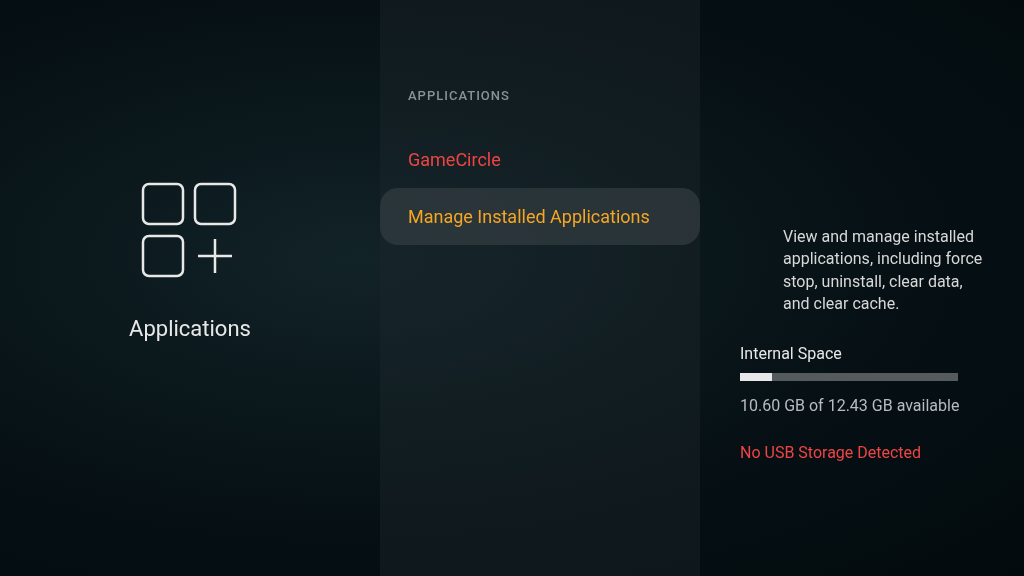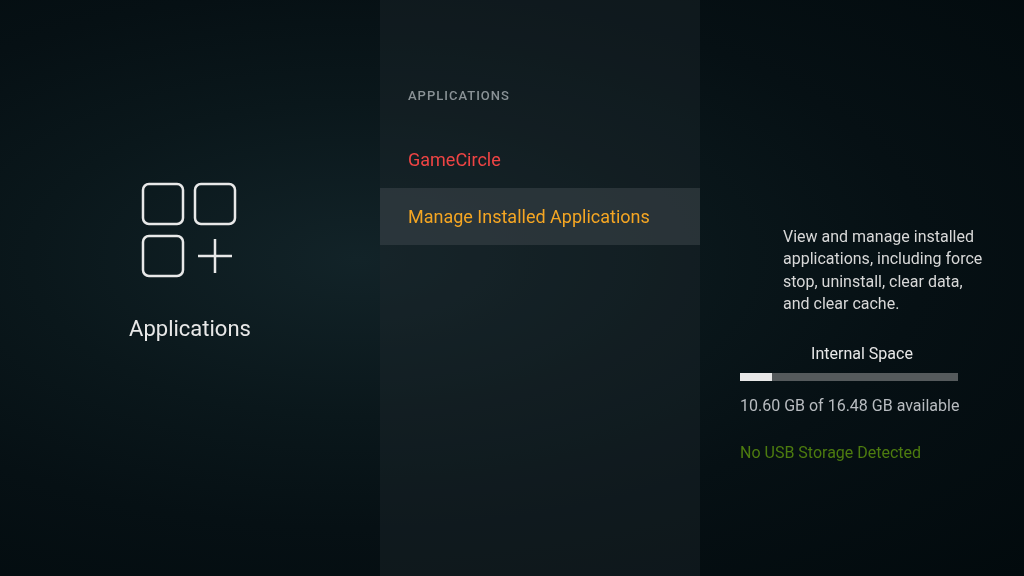--- a/index.html
+++ b/index.html
@@ -49,37 +49,37 @@
     }
     .menu-item {
       padding: 18px 28px;
       color: #ef4444;
       font-size: 18px;
       font-weight: 400;
     }
     .menu-item.selected {
       background: rgba(60, 70, 74, 0.55);
       color: #f5a623;
+      border-radius: 18px;
     }
     .right-panel {
       flex: 1;
       padding: 226px 40px 0 40px;
     }
     .description {
       color: #d8d8d8;
       font-size: 16px;
       line-height: 1.4;
       margin-bottom: 28px;
       margin-left: 43px;
     }
     .storage-label {
       color: #e8e8e8;
       font-size: 16px;
       margin-bottom: 10px;
-      text-align: center;
     }
     .progress-bar {
       width: 218px;
       height: 8px;
       background: #555a5c;
       margin-bottom: 14px;
       position: relative;
     }
     .progress-fill {
       height: 100%;
@@ -90,21 +90,21 @@
       font-size: 16px;
       line-height: 1.4;
       margin-bottom: 26px;
     }
     .ext-label {
       color: #e8e8e8;
       font-size: 16px;
       margin-bottom: 4px;
     }
     .ext-text {
-      color: #4d7c0f;
+      color: #ef4444;
       font-size: 16px;
     }
   </style>
 </head>
 <body>
 
 <div class="left-panel">
   <div class="app-icon">
     <svg width="110" height="110" viewBox="0 0 110 110">
       <rect x="8" y="8" width="40" height="40" rx="6" ry="6" fill="none" stroke="#e8e8e8" stroke-width="2.5"></rect>
@@ -122,15 +122,15 @@
   <div class="menu-item">GameCircle</div>
   <div class="menu-item selected">Manage Installed Applications</div>
 </div>
 
 <div class="right-panel">
   <div class="description">View and manage installed applications, including force stop, uninstall, clear data, and clear cache.</div>
   <div class="storage-label">Internal Space</div>
   <div class="progress-bar">
     <div class="progress-fill" style="width:14.7%"></div>
   </div>
-  <div class="storage-text">10.60 GB of 16.48 GB available</div>
+  <div class="storage-text">10.60 GB of 12.43 GB available</div>
   <div class="ext-text">No USB Storage Detected</div>
 </div>
 
 </body></html>

